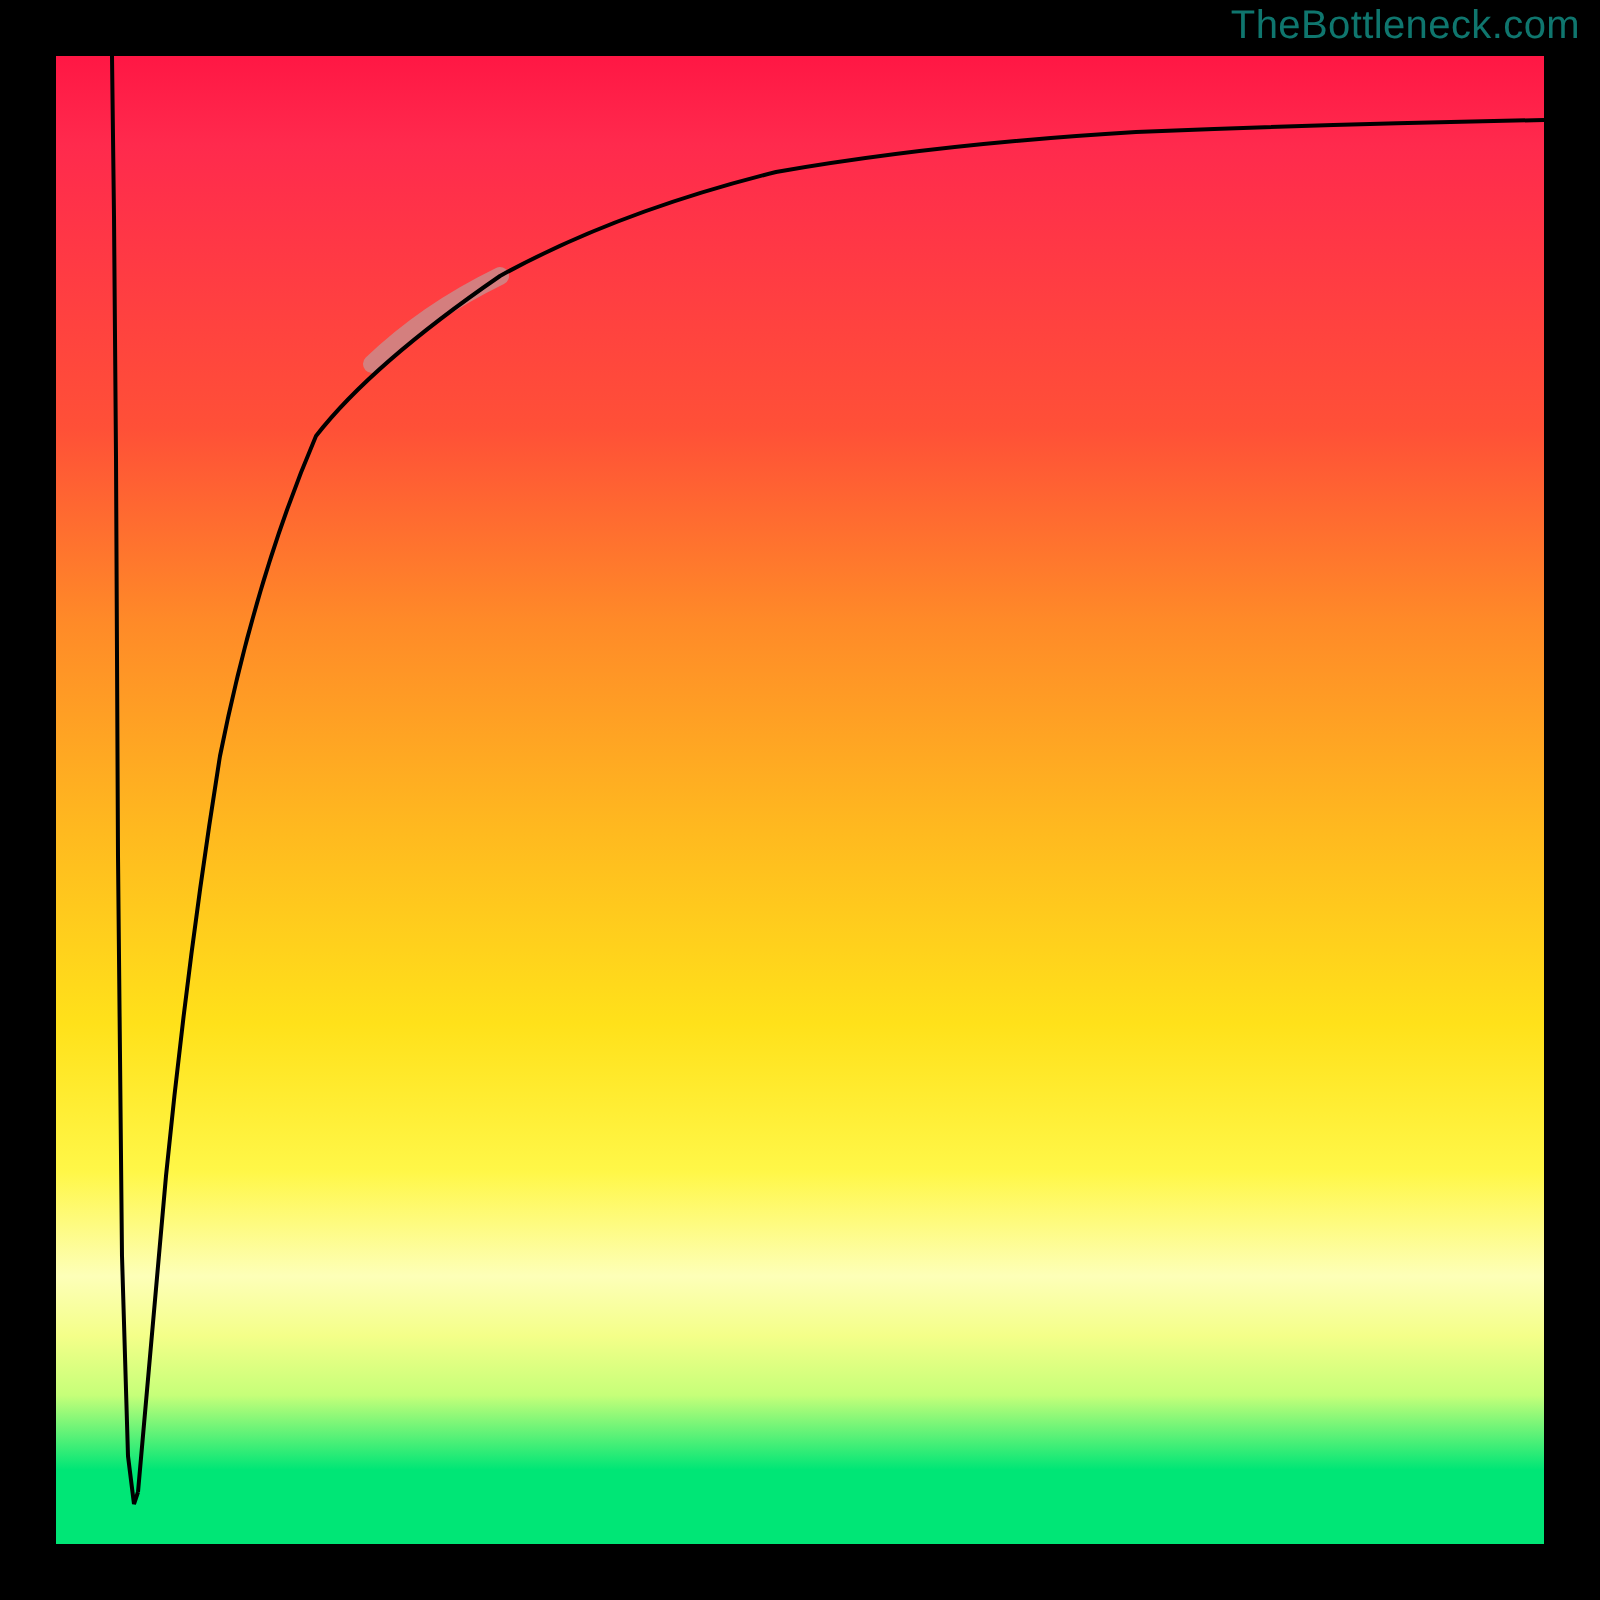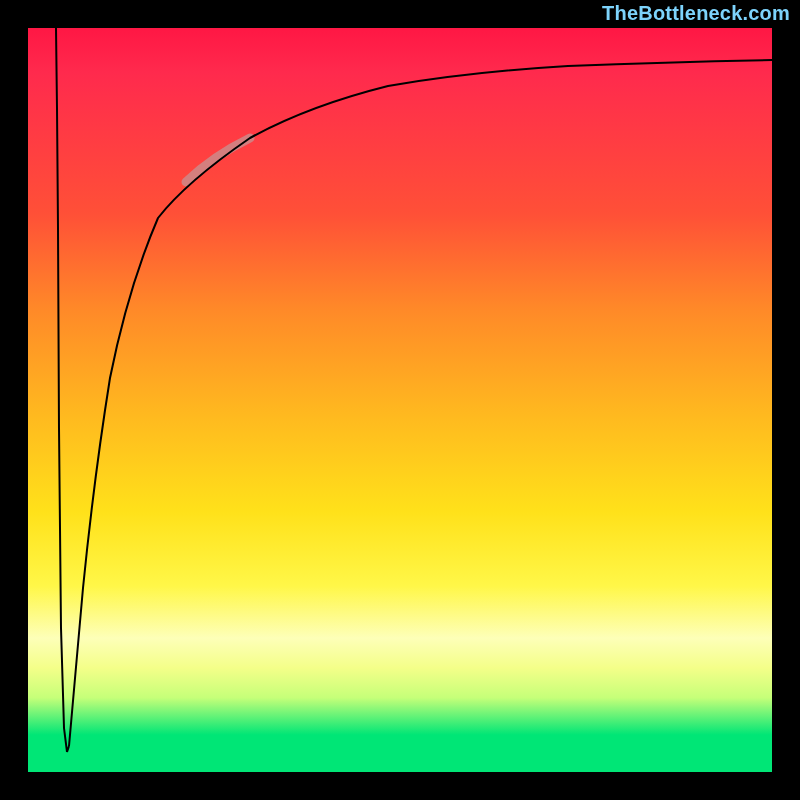--- a/index.html
+++ b/index.html
@@ -12,23 +12,23 @@
     height: 800px;
     background: #000;
     position: relative;
     font-family: Arial, Helvetica, sans-serif;
     overflow: hidden;
   }
   .attribution {
     position: absolute;
     top: 2px;
     right: 10px;
-    color: #7dd3fc;
+    color: #0f766e;
     font-size: 20px;
-    font-weight: 700;
+    font-weight: 400;
     z-index: 10;
     letter-spacing: 0.2px;
   }
   .frame {
     position: absolute;
     top: 28px;
     left: 28px;
     width: 744px;
     height: 744px;
     background: #000;

